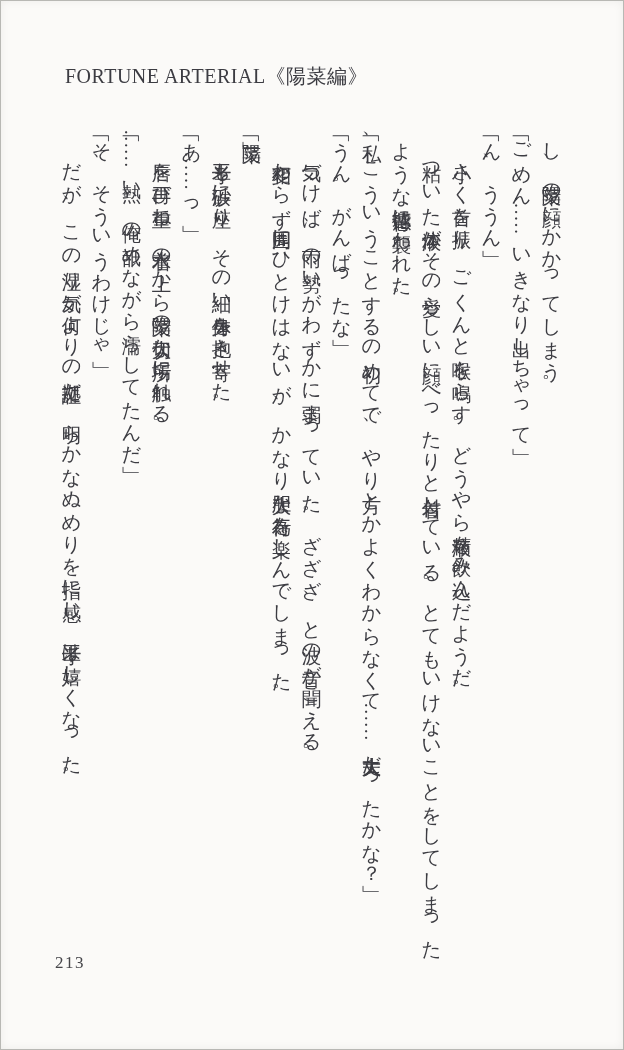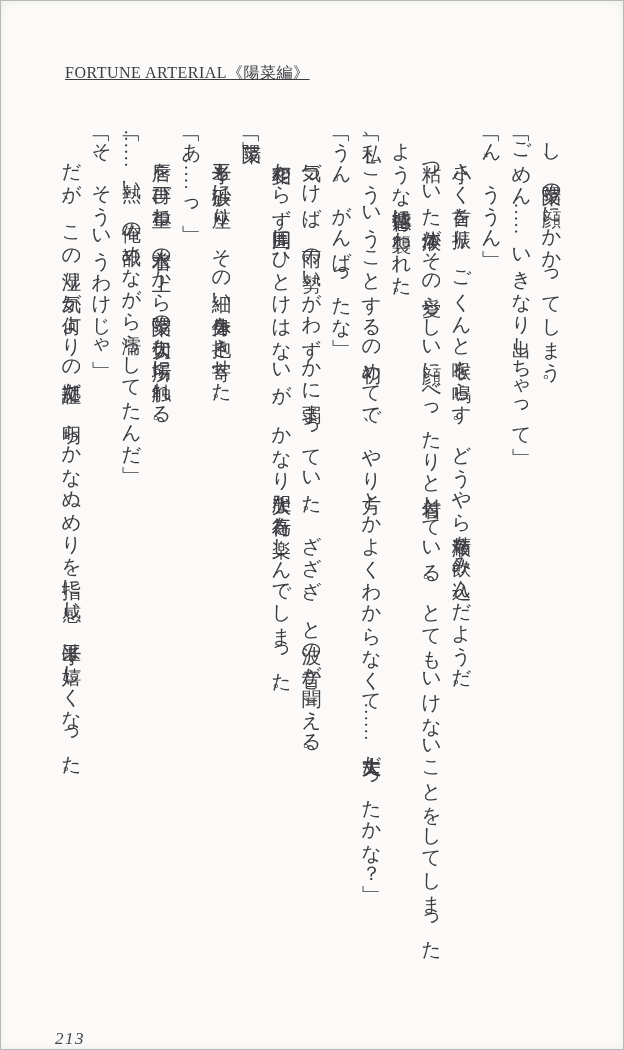--- a/index.html
+++ b/index.html
@@ -16,25 +16,24 @@
     background: #fbfaf8;
     border: 1px solid #b8b8b4;
     box-sizing: border-box;
     box-shadow: inset 0 0 10px rgba(0,0,0,0.06);
     overflow: hidden;
   }
   .running-head {
     position: absolute;
     left: 64px;
     top: 62px;
-    font-size: 16px;
+    font-size: 20px;
     letter-spacing: 0.5px;
     color: #3c3c42;
     white-space: nowrap;
-    text-decoration: underline;
   }
   .text-block {
     position: absolute;
     top: 128px;
     right: 57px;
     height: 828px;
     writing-mode: vertical-rl;
     text-orientation: mixed;
     font-size: 19.5px;
     line-height: 30px;
@@ -43,22 +42,21 @@
   .text-block p {
     margin: 0;
     padding: 0;
   }
   .text-block p.indent {
     text-indent: 1em;
   }
   .page-number {
     position: absolute;
     left: 54px;
-    top: 1028px;
-    font-style: italic;
+    top: 952px;
     font-size: 17px;
     letter-spacing: 1.5px;
     color: #46464a;
   }
 </style>
 </head>
 <body>
 
 <div class="book-page" style="background: rgb(251, 250, 248);">
   <div class="running-head">FORTUNE ARTERIAL《陽菜編》</div>

